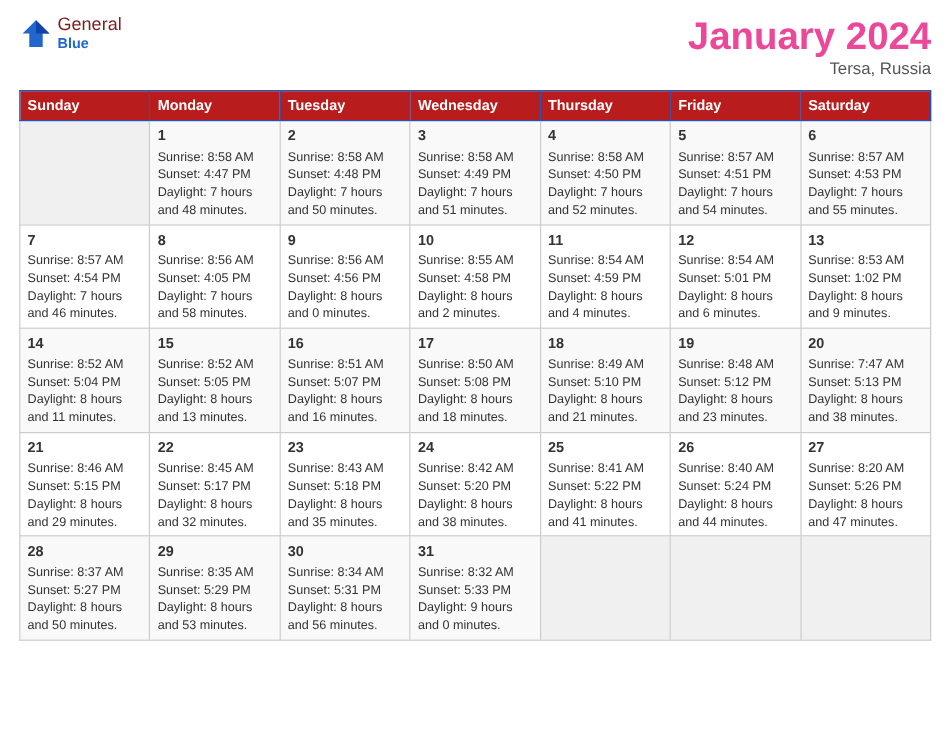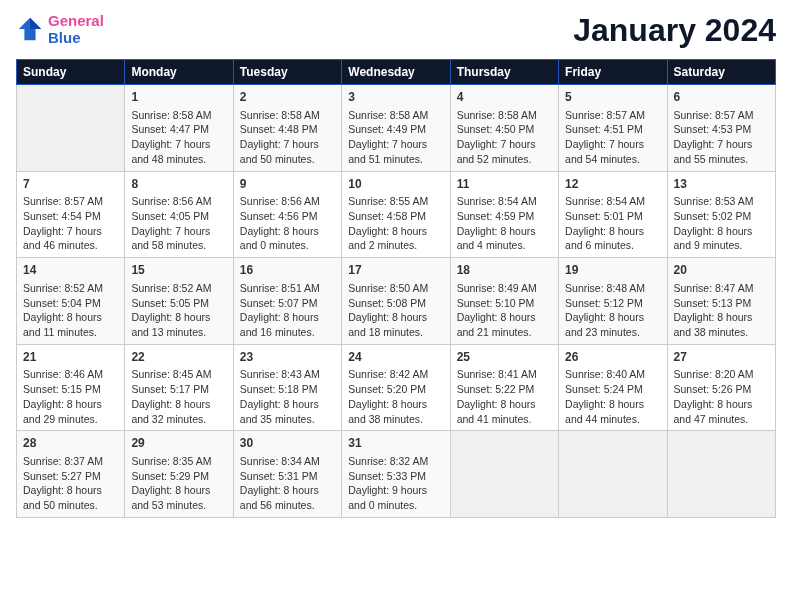--- a/index.html
+++ b/index.html
@@ -28,33 +28,33 @@
     .logo-icon {
       width: 28px;
       height: 28px;
     }
     .title-block {
       text-align: right;
     }
     .main-title {
       font-size: 32px;
       font-weight: bold;
-      color: #0f172a;
+      color: #ec4899;
     }
     .subtitle {
       font-size: 14px;
       color: #555;
     }
     table {
       width: 100%;
       border-collapse: collapse;
       font-size: 11px;
     }
     thead tr th {
-      background-color: #0f172a;
+      background-color: #b91c1c;
       color: #fff;
       padding: 5px 6px;
       text-align: left;
       font-size: 12px;
       font-weight: bold;
       border: 1px solid #2255bb;
     }
     tbody tr td {
       border: 1px solid #ccc;
       padding: 4px 6px;
@@ -83,26 +83,27 @@
 <body>
 
 <div class="container">
   <div class="header">
     <div class="logo">
       <svg class="logo-icon" viewBox="0 0 40 40">
         <polygon points="20,4 36,20 28,20 28,36 12,36 12,20 4,20" fill="#2266cc"></polygon>
         <polygon points="20,4 36,20 20,20" fill="#1144aa"></polygon>
       </svg>
       <div>
-        <div style="font-size:15px;font-weight:bold;color:#ec4899;">General</div>
-        <div style="font-size:15px;font-weight:bold;color:#2266cc;">Blue</div>
+        <div style="font-size:15px;font-weight:normal;color:#7f1d1d;">General</div>
+        <div style="font-size:12px;font-weight:bold;color:#2266cc;">Blue</div>
       </div>
     </div>
     <div class="title-block">
       <div class="main-title">January 2024</div>
+      <div class="subtitle">Tersa, Russia</div>
     </div>
   </div>
 
   <table>
     <thead>
       <tr>
       <th>Sunday</th>
           <th>Monday</th>
           <th>Tuesday</th>
           <th>Wednesday</th>
@@ -196,21 +197,21 @@
           <td>
             <div class="day-num">12</div>
             <div class="day-info">Sunrise: 8:54 AM</div>
             <div class="day-info">Sunset: 5:01 PM</div>
             <div class="day-info">Daylight: 8 hours</div>
             <div class="day-info">and 6 minutes.</div>
           </td>
           <td>
             <div class="day-num">13</div>
             <div class="day-info">Sunrise: 8:53 AM</div>
-            <div class="day-info">Sunset: 5:02 PM</div>
+            <div class="day-info">Sunset: 1:02 PM</div>
             <div class="day-info">Daylight: 8 hours</div>
             <div class="day-info">and 9 minutes.</div>
           </td>
         </tr>
         <tr>
           <td>
             <div class="day-num">14</div>
             <div class="day-info">Sunrise: 8:52 AM</div>
             <div class="day-info">Sunset: 5:04 PM</div>
             <div class="day-info">Daylight: 8 hours</div>
@@ -246,21 +247,21 @@
           </td>
           <td>
             <div class="day-num">19</div>
             <div class="day-info">Sunrise: 8:48 AM</div>
             <div class="day-info">Sunset: 5:12 PM</div>
             <div class="day-info">Daylight: 8 hours</div>
             <div class="day-info">and 23 minutes.</div>
           </td>
           <td>
             <div class="day-num">20</div>
-            <div class="day-info">Sunrise: 8:47 AM</div>
+            <div class="day-info">Sunrise: 7:47 AM</div>
             <div class="day-info">Sunset: 5:13 PM</div>
             <div class="day-info">Daylight: 8 hours</div>
             <div class="day-info">and 38 minutes.</div>
           </td>
         </tr>
         <tr>
           <td>
             <div class="day-num">21</div>
             <div class="day-info">Sunrise: 8:46 AM</div>
             <div class="day-info">Sunset: 5:15 PM</div>

